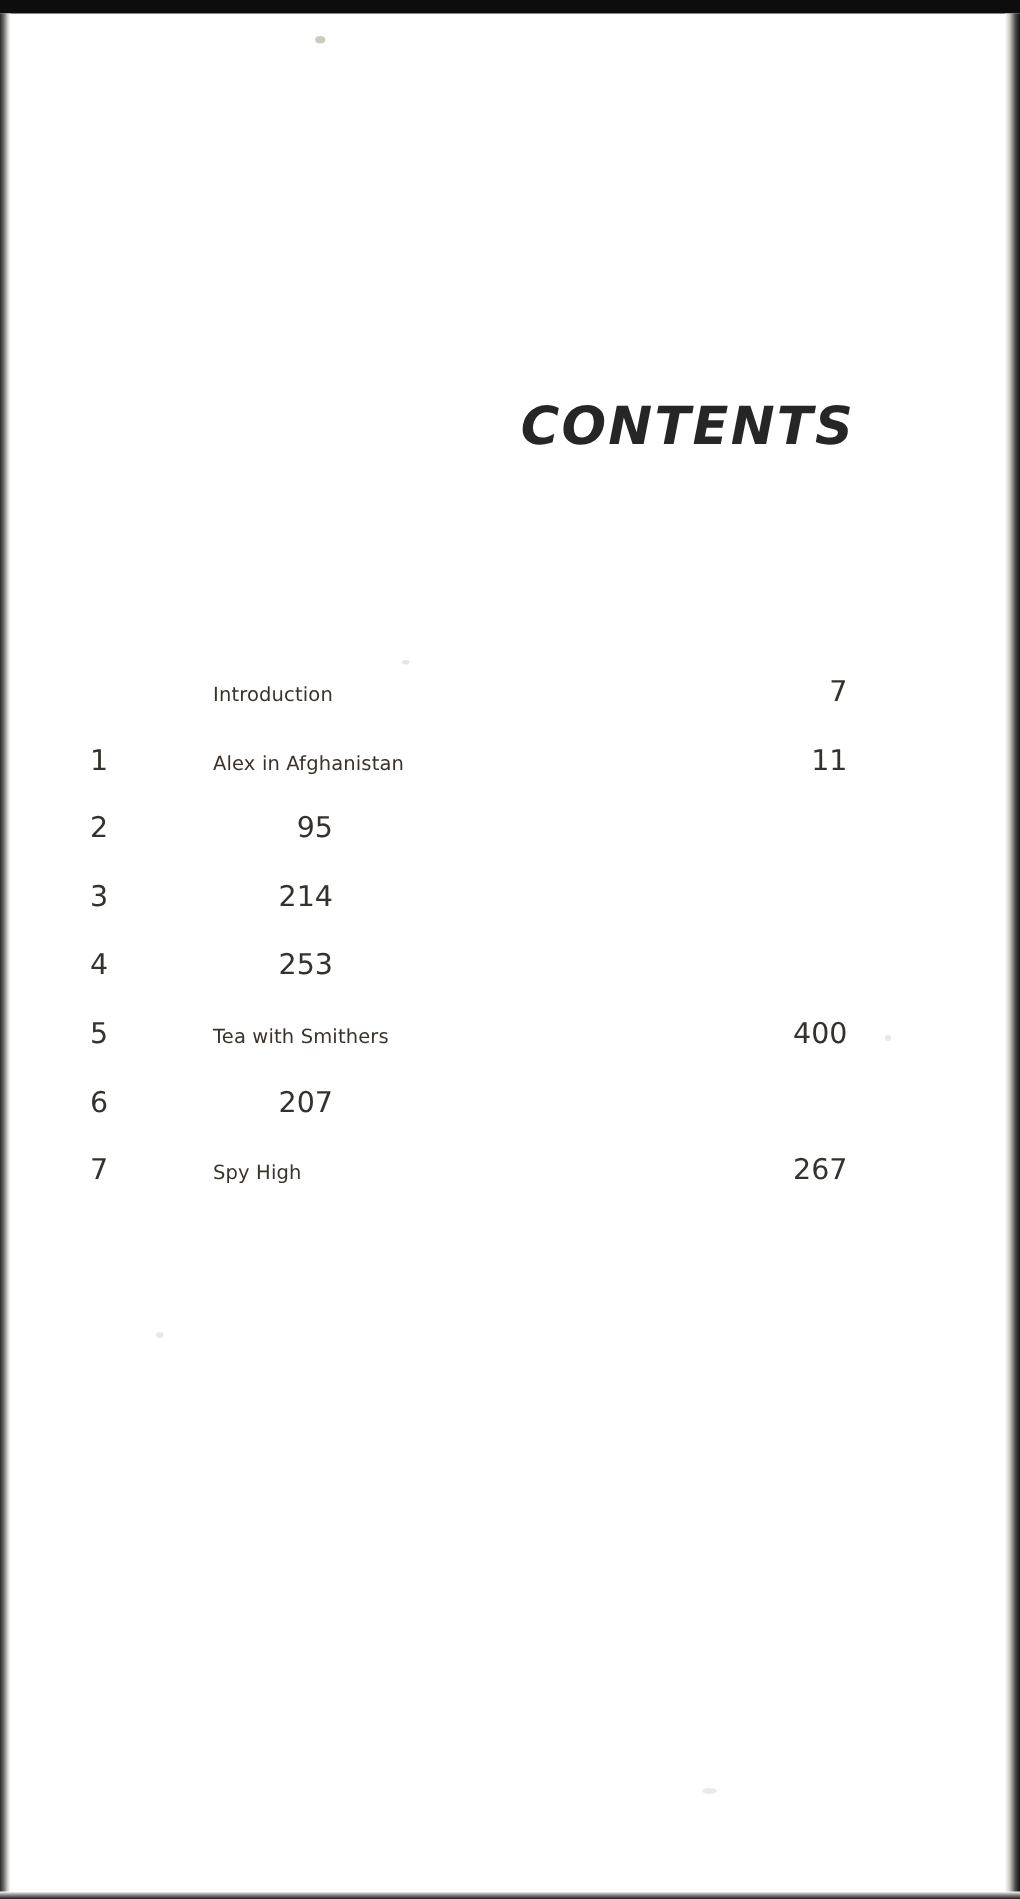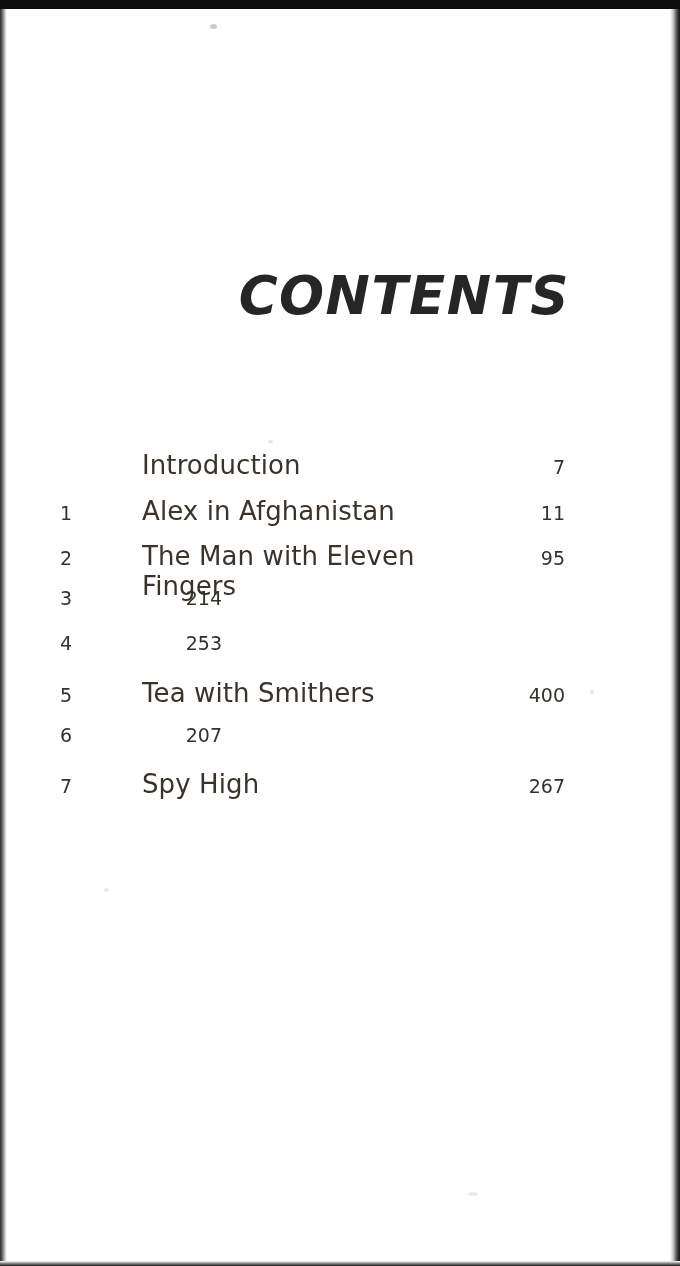--- a/index.html
+++ b/index.html
@@ -64,21 +64,21 @@
   
   .contents-title {
     position: absolute;
     top: 265px;
     left: 0;
     width: 570px;
     text-align: right;
     font-family: "DejaVu Sans", sans-serif;
     font-style: italic;
     font-weight: 700;
-    font-size: 53px;
+    font-size: 35px;
     letter-spacing: 1.5px;
     color: #262626;
     white-space: nowrap;
   }
 
   
   .toc {
     position: absolute;
     top: 450px;
     left: 60px;
@@ -90,21 +90,21 @@
     height: 45.6px;
   }
   .toc-num {
     width: 82px;
     flex: 0 0 82px;
     font-size: 19px;
     color: #35312c;
   }
   .toc-title {
     flex: 1 1 auto;
-    font-size: 26px;
+    font-size: 13px;
     color: #3a332c;
     letter-spacing: .1px;
   }
   .toc-page {
     width: 80px;
     flex: 0 0 80px;
     text-align: right;
     font-size: 19px;
     color: #35312c;
   }
@@ -134,21 +134,20 @@
   </div>
 
   <div class="toc-row">
     <span class="toc-num">1</span>
     <span class="toc-title">Alex in Afghanistan</span>
     <span class="toc-page">11</span>
   </div>
 
   <div class="toc-row">
     <span class="toc-num">2</span>
-    <span class="toc-title">The Man with Eleven Fingers</span>
     <span class="toc-page">95</span>
   </div>
 
   <div class="toc-row">
     <span class="toc-num">3</span>
     <span class="toc-page">214</span>
   </div>
 
   <div class="toc-row">
     <span class="toc-num">4</span>

